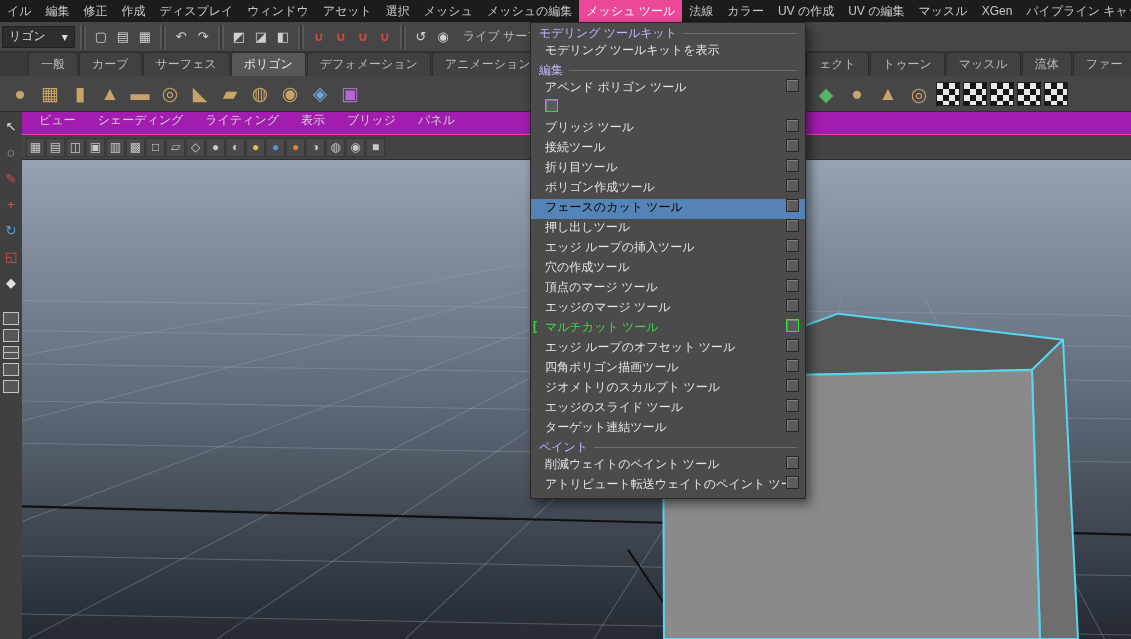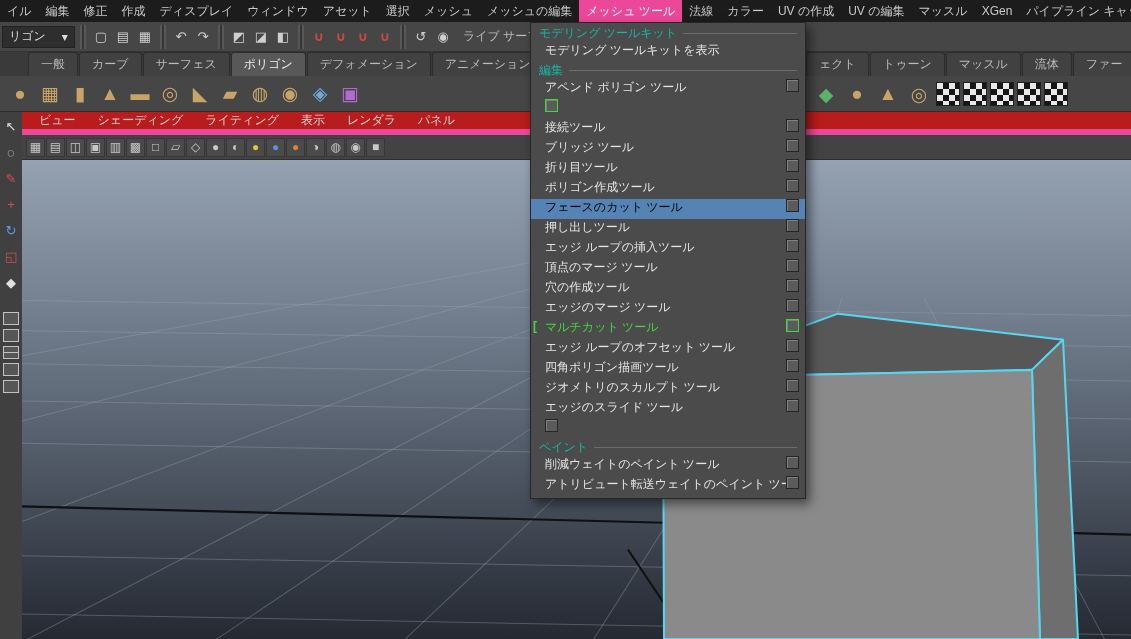--- a/index.html
+++ b/index.html
@@ -37,35 +37,35 @@
   .toolbox{position:absolute;top:112px;left:0;bottom:0;width:22px;background:#404040;display:flex;flex-direction:column;align-items:center;padding-top:4px;gap:6px;z-index:10}
   .tbicon{width:20px;height:20px;display:flex;align-items:center;justify-content:center;font-size:13px;color:#e0e0e0}
   .tbicon.red{color:#d05048}.tbicon.blue{color:#5b9bd9}
   .layouts{display:flex;flex-direction:column;gap:4px;margin-top:14px}
   .laybtn{width:16px;height:13px;border:1px solid #c2c2c2;background:#565656}
   .laybtn.split{background:linear-gradient(90deg,#565656 48%,#c2c2c2 48% 52%,#565656 52%)}
   .laybtn.hsplit{background:linear-gradient(#565656 44%,#c2c2c2 44% 56%,#565656 56%)}
 
   
   .viewport{position:absolute;top:112px;left:22px;right:0;bottom:0;background:#3f3f3f;display:flex;flex-direction:column}
-  .panelmenus{height:23px;background:#b91c1c;display:flex;align-items:flex-end;padding-left:6px;border-bottom:6px solid #ec4899}
+  .panelmenus{height:23px;background:#a21caf;display:flex;align-items:flex-start;padding-left:6px;border-bottom:1px solid #ec4899}
   .pmitem{padding:0 11px;color:#d6d6d6;white-space:nowrap}
   .vptoolbar{height:25px;background:#434343;border-bottom:1px solid #2e2e2e;display:flex;align-items:center;padding:0 4px;gap:1px}
   .vpic{width:19px;height:19px;display:flex;align-items:center;justify-content:center;font-size:12px;color:#c8c8c8;background:#4a4a4a;border:1px solid #373737}
   .vpic.y{color:#e8c23a}.vpic.b{color:#5d8fe0}.vpic.o{color:#e0832f}
   .scene{flex:1;display:block}
 
   
   .toolmenu{position:absolute;left:530px;top:22px;width:276px;background:#4b4b4b;border:1px solid #272727;box-shadow:4px 5px 10px rgba(0,0,0,.5);z-index:60;padding:2px 0;font-size:12px}
   .mi{display:flex;align-items:flex-start;height:20px;padding:0 6px 0 14px;color:#e5e5e5;position:relative}
   .mi .lbl{flex:1;white-space:nowrap;overflow:hidden}
   .mi.hl{background:#5583b5;color:#000000}
   .mi.green .lbl{color:#3fdc3f}
   .mi .marker{position:absolute;left:2px;color:#3fdc3f;font-weight:bold}
-  .mi-header{height:17px;color:#14b8a6;padding:0 8px;display:flex;align-items:center;gap:6px;white-space:nowrap}
+  .mi-header{height:17px;color:#c4b5fd;padding:0 8px;display:flex;align-items:center;gap:6px;white-space:nowrap}
   .mi-header::after{content:"";flex:1;border-top:1px solid #6c6c6c}
   .cb{width:13px;height:13px;flex:0 0 13px;background:#5b5b5b;border:1px solid #252525;box-shadow:inset 1px 1px 0 rgba(255,255,255,.22)}
   .cb.green{border:1px solid #35e035}
 </style>
 </head>
 <body>
 
 <div class="app">
 
   <div class="menubar">
@@ -175,21 +175,21 @@
       <div class="laybtn"></div>
     </div>
   </div>
 
   <div class="viewport">
     <div class="panelmenus">
       <span class="pmitem">ビュー</span>
       <span class="pmitem">シェーディング</span>
       <span class="pmitem">ライティング</span>
       <span class="pmitem">表示</span>
-      <span class="pmitem">レンダラ</span>
+      <span class="pmitem">ブリッジ</span>
       <span class="pmitem">パネル</span>
     </div>
     <div class="vptoolbar">
       <span class="vpic">▦</span>
       <span class="vpic">▤</span>
       <span class="vpic">◫</span>
       <span class="vpic">▣</span>
       <span class="vpic">▥</span>
       <span class="vpic">▩</span>
       <span class="vpic">□</span>
@@ -257,25 +257,25 @@
         <span>編集</span>
       </div>
     <div class="mi">
         <span class="lbl">アペンド ポリゴン ツール</span>
         <span class="cb"></span>
       </div>
     <div class="mi green">
         <span class="cb green"></span>
       </div>
     <div class="mi">
+        <span class="lbl">ブリッジ ツール</span>
+        <span class="cb"></span>
+      </div>
+    <div class="mi">
         <span class="lbl">接続ツール</span>
-        <span class="cb"></span>
-      </div>
-    <div class="mi">
-        <span class="lbl">ブリッジ ツール</span>
         <span class="cb"></span>
       </div>
     <div class="mi">
         <span class="lbl">折り目ツール</span>
         <span class="cb"></span>
       </div>
     <div class="mi">
         <span class="lbl">ポリゴン作成ツール</span>
         <span class="cb"></span>
       </div>
@@ -285,25 +285,25 @@
       </div>
     <div class="mi">
         <span class="lbl">押し出しツール</span>
         <span class="cb"></span>
       </div>
     <div class="mi">
         <span class="lbl">エッジ ループの挿入ツール</span>
         <span class="cb"></span>
       </div>
     <div class="mi">
+        <span class="lbl">穴の作成ツール</span>
+        <span class="cb"></span>
+      </div>
+    <div class="mi">
         <span class="lbl">頂点のマージ ツール</span>
-        <span class="cb"></span>
-      </div>
-    <div class="mi">
-        <span class="lbl">穴の作成ツール</span>
         <span class="cb"></span>
       </div>
     <div class="mi">
         <span class="lbl">エッジのマージ ツール</span>
         <span class="cb"></span>
       </div>
     <div class="mi green">
         <span class="marker">[</span>
         <span class="lbl">マルチカット ツール</span>
         <span class="cb green"></span>
@@ -318,20 +318,21 @@
       </div>
     <div class="mi">
         <span class="lbl">ジオメトリのスカルプト ツール</span>
         <span class="cb"></span>
       </div>
     <div class="mi">
         <span class="lbl">エッジのスライド ツール</span>
         <span class="cb"></span>
       </div>
     <div class="mi">
+        <span class="lbl">ターゲット連結ツール</span>
         <span class="cb"></span>
       </div>
     <div class="mi-header">
         <span>ペイント</span>
       </div>
     <div class="mi">
         <span class="lbl">削減ウェイトのペイント ツール</span>
         <span class="cb"></span>
       </div>
     <div class="mi">

